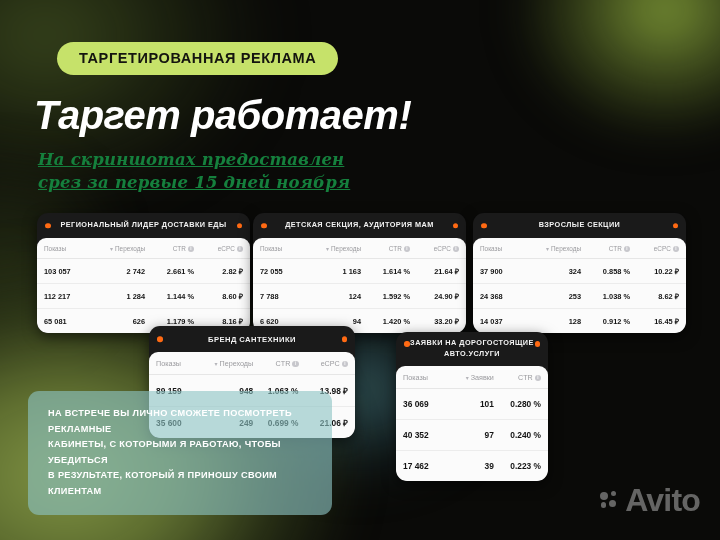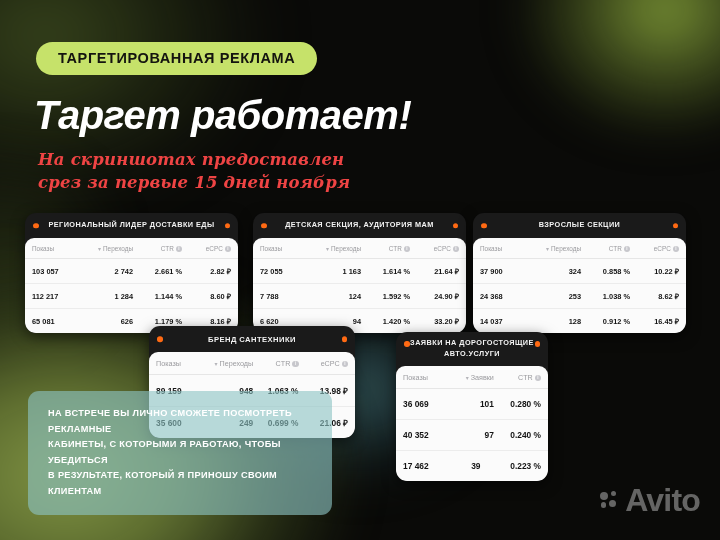--- a/index.html
+++ b/index.html
@@ -51,21 +51,21 @@
   .glow-leftmid {
     width: 230px; height: 210px;
     left: -110px; top: 150px;
     background: radial-gradient(ellipse at center, rgba(80,100,40,0.40) 0%, rgba(0,0,0,0) 72%);
     filter: blur(26px);
   }
 
   
   .badge {
     position: absolute;
-    left: 36px; top: 42px;
+    left: 57px; top: 42px;
     padding: 8px 22px 9px 22px;
     border-radius: 22px;
     font-size: 14.5px;
     font-weight: bold;
     letter-spacing: 0.6px;
     white-space: nowrap;
   }
 
   
   .headline {
@@ -212,24 +212,24 @@
   <div class="glow glow-leftmid"></div>
   <div class="glow glow-midteal"></div>
   <div class="glow glow-bottomleft"></div>
 
   <div class="badge" style="background: rgb(198, 226, 106); color: rgb(20, 20, 15);">
     <span>ТАРГЕТИРОВАННАЯ РЕКЛАМА</span>
   </div>
 
   <h1 class="headline" style="color: rgb(255, 255, 255);">Таргет работает!</h1>
 
-  <div class="subtitle" style="color: #ef4444;">На скриншотах предоставлен
+  <div class="subtitle" style="color: #15803d; text-decoration: underline;">На скриншотах предоставлен
 срез за первые 15 дней ноября</div>
 
-  <div class="card" id="c0" style="left:25px; top:213px; width:213px;">
+  <div class="card" id="c0" style="left:37px; top:213px; width:213px;">
     <div class="card-head">
       <span class="dot l" style="background: rgb(255, 106, 19);"></span>
       <span>РЕГИОНАЛЬНЫЙ ЛИДЕР ДОСТАВКИ ЕДЫ</span>
       <span class="dot r" style="background: rgb(255, 106, 19);"></span>
     </div>
     <table class="tbl">
       <thead>
           <tr>
         <th style="width:27%"><span>Показы</span></th>
         <th style="width:27%"><span class="sortcaret">▾</span><span>Переходы</span></th>
@@ -389,21 +389,21 @@
           <td style="font-size:8.4px; padding:10px 7px;">101</td>
           <td style="font-size:8.4px; padding:10px 7px;">0.280 %</td>
         </tr>
         <tr>
           <td style="font-size:8.4px; padding:10px 7px;">40 352</td>
           <td style="font-size:8.4px; padding:10px 7px;">97</td>
           <td style="font-size:8.4px; padding:10px 7px;">0.240 %</td>
         </tr>
         <tr>
           <td style="font-size:8.4px; padding:10px 7px;">17 462</td>
-          <td style="font-size:8.4px; padding:10px 7px;text-align:center;">39</td>
+          <td style="font-size:8.4px; padding:10px 7px;">39</td>
           <td style="font-size:8.4px; padding:10px 7px;">0.223 %</td>
         </tr>
       </tbody>
     </table>
   </div>
 
   <div class="banner" style="color: rgb(255, 255, 255);">НА ВСТРЕЧЕ ВЫ ЛИЧНО СМОЖЕТЕ ПОСМОТРЕТЬ РЕКЛАМНЫЕ
 КАБИНЕТЫ, С КОТОРЫМИ Я РАБОТАЮ, ЧТОБЫ УБЕДИТЬСЯ
 В РЕЗУЛЬТАТЕ, КОТОРЫЙ Я ПРИНОШУ СВОИМ КЛИЕНТАМ</div>
 

